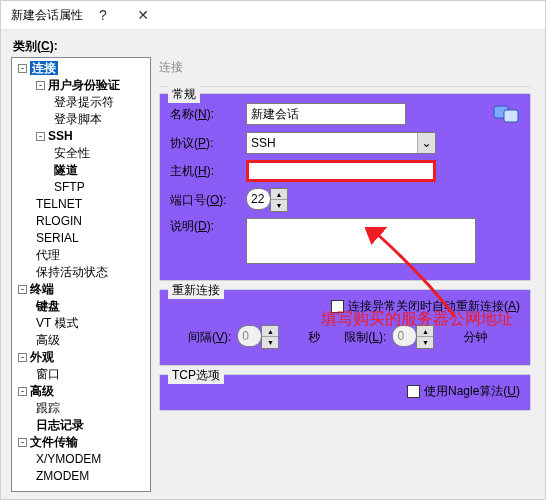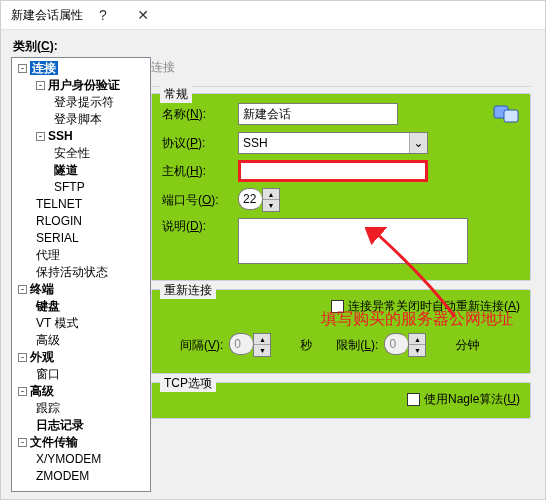--- a/index.html
+++ b/index.html
@@ -5,31 +5,31 @@
   * { box-sizing: border-box; font-family: "Microsoft YaHei", "Segoe UI", sans-serif; font-size: 12px; }
   body { margin: 0; background: #fff; width: 546px; height: 500px; overflow: hidden; }
   .win { width: 546px; height: 500px; border: 1px solid #cfcfcf; background: #f0f0f0; display: flex; flex-direction: column; }
   .titlebar { height: 30px; display: flex; align-items: center; justify-content: flex-start; background: #fff; padding: 0 4px 0 10px; border-bottom: 1px solid #e5e5e5; }
   .titlebar-left { font-size: 12px; }
   .titlebar-right { display: flex; }
   .tb-btn { width: 40px; height: 28px; display: flex; align-items: center; justify-content: center; font-size: 14px; color: #333; }
   .content { flex: 1; display: flex; flex-direction: column; padding: 6px 10px 0 10px; }
   .cat-label { margin: 2px 0 2px 2px; font-weight: bold; }
   .cat-label u { text-decoration: underline; }
-  .body-row { flex: 1; display: flex; min-height: 0; }
+  .body-row { flex: 1; display: flex; gap: 8px; min-height: 0; }
   .tree { width: 140px; background: #fff; border: 1px solid #828790; overflow: auto; padding: 2px 4px 6px 4px; line-height: 17px; }
   .tree ul { list-style: none; margin: 0; padding-left: 18px; }
   .tree > ul { padding-left: 2px; }
   .tree li { white-space: nowrap; position: relative; }
   .tree .exp { display: inline-block; width: 9px; height: 9px; border: 1px solid #808080; background: #fff; text-align: center; line-height: 7px; font-size: 9px; font-family: monospace; margin-right: 3px; vertical-align: 1px; cursor: pointer; }
   .tree .sel { background: #0a63c4; color: #fff; padding: 0 2px; }
   .tree .bold { font-weight: bold; }
   .panel { flex: 1; display: flex; flex-direction: column; padding: 0 4px 0 0; }
   .sect-title { color: #888; margin: 2px 0 6px 0; }
-  .groupbox { border: 1px solid #c9cfdb; border-radius: 2px; margin: 0 0 8px 0; padding: 8px 10px 10px 10px; position: relative; background: #84cc16; }
+  .groupbox { border: 1px solid #c9cfdb; border-radius: 2px; margin: 0 0 8px 0; padding: 8px 10px 10px 10px; position: relative; background: #8b5cf6; }
   .group-legend { position: absolute; top: -8px; left: 8px; background: #f0f0f0; padding: 0 4px; font-size: 12px; }
   .row { display: flex; align-items: center; margin-bottom: 6px; gap: 6px; }
   .row .lbl { width: 70px; }
   .row .lbl u { text-decoration: underline; }
   .txt, .sel-inp, .num { border: 1px solid #7a7a7a; background: #fff; height: 22px; padding: 1px 4px; }
   .txt { flex: 1; }
   .sel-inp { flex: 1; height: 22px; padding: 0; position: relative; }
   .sel-inp .sel-val { padding: 2px 4px; height: 100%; display: flex; align-items: center; }
   .sel-inp .sel-arr { position: absolute; right: 0; top: 0; width: 18px; height: 100%; display: flex; align-items: center; justify-content: center; border-left: 1px solid #adadad; background: #e1e1e1; }
   .num-wrap { display: flex; width: 65px; }
@@ -168,21 +168,21 @@
               <textarea class="textarea" style="max-width: 230px;"></textarea>
             </div>
           </div>
 
           <div class="groupbox">
             <div class="group-legend">重新连接</div>
             <div class="chk">
               <span class="chk-box"></span>
               <span><span>连接异常关闭时自动重新连接(</span><u>A</u><span>)</span></span>
             </div>
-            <div class="row" style="margin-top:18px;padding-left:18px">
+            <div class="row" style="margin-top:10px;padding-left:18px">
               <div><span>间隔(</span><u>V</u><span>):</span></div>
               <div class="num-wrap">
                 <input class="num" disabled="" style="color: rgb(136, 136, 136); background: rgb(240, 240, 240);" value="0">
                 <div class="spin">
                   <div class="spin-btn">▲</div>
                   <div class="spin-btn">▼</div>
                 </div>
               </div>
               <div>秒</div>
               <div style="width:12px"></div>

